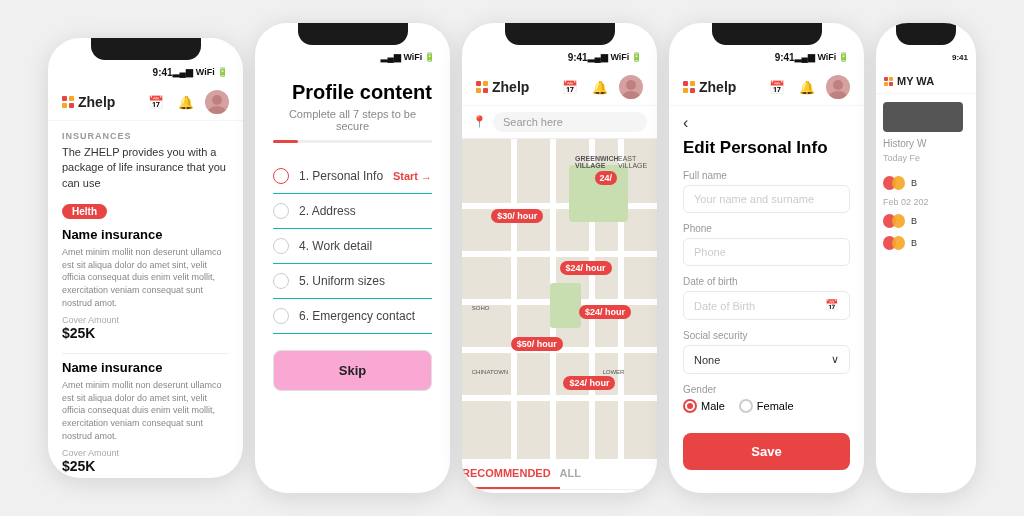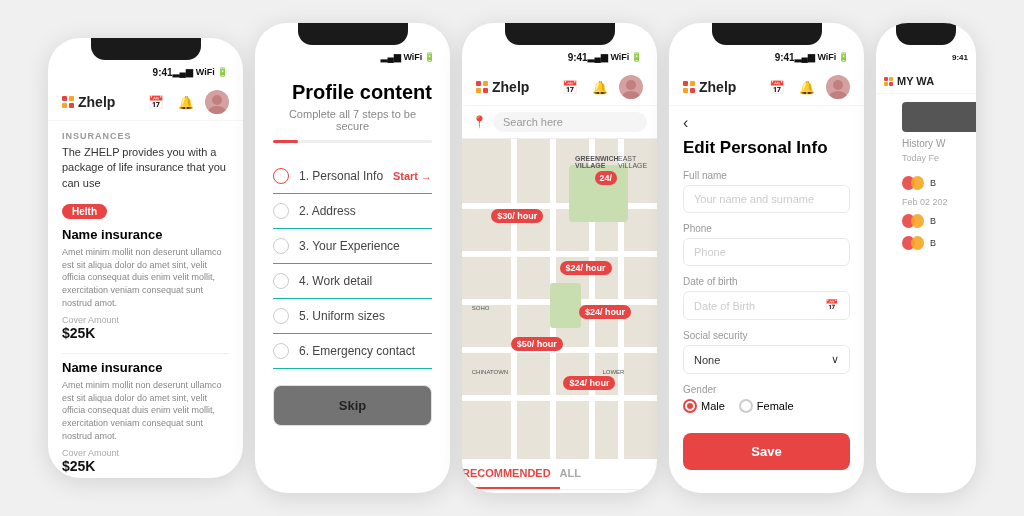--- a/index.html
+++ b/index.html
@@ -82,21 +82,21 @@
     .phone-2 .content { padding: 12px 18px; }
     .profile-title { font-size: 20px; font-weight: 700; text-align: right; margin-bottom: 4px; }
     .profile-subtitle { font-size: 11px; color: #888; text-align: center; margin-bottom: 8px; }
     .progress-bar { height: 3px; background: #eee; border-radius: 2px; margin-bottom: 16px; }
     .progress-fill { height: 3px; background: #e84444; border-radius: 2px; width: 16%; }
     .step-item { display: flex; align-items: center; padding: 9px 0; border-bottom: 1px solid #14b8a6; }
     .step-circle { width: 16px; height: 16px; border-radius: 50%; border: 1.5px solid #ccc; margin-right: 10px; flex-shrink: 0; display: flex; align-items: center; justify-content: center; }
     .step-circle.active { border-color: #e84444; }
     .step-label { font-size: 12px; color: #444; flex: 1; }
     .step-action { font-size: 11px; color: #e84444; font-weight: 600; display: flex; align-items: center; gap: 3px; }
-    .skip-btn { width: 100%; margin-top: 16px; padding: 12px; background: #737373; border: 1.5px solid #e0e0e0; border-radius: 8px; font-size: 13px; font-weight: 600; color: #222; cursor: pointer; }
+    .skip-btn { width: 100%; margin-top: 16px; padding: 12px; background: #f9a8d4; border: 1.5px solid #e0e0e0; border-radius: 8px; font-size: 13px; font-weight: 600; color: #222; cursor: pointer; }
 
     
     .phone-3 { width: 195px; height: 470px; }
     .map-area { height: 320px; background: #e8e0d0; position: relative; overflow: hidden; }
     .map-bg { width: 100%; height: 100%; position: relative; background: #e8e3d8; }
     .map-road-h { position: absolute; background: #fff; height: 6px; left: 0; right: 0; }
     .map-road-v { position: absolute; background: #fff; width: 6px; top: 0; bottom: 0; }
     .map-pin { position: absolute; background: #e84444; color: #fff; border-radius: 12px; padding: 2px 6px; font-size: 9px; font-weight: 700; white-space: nowrap; }
     .map-pin::after { content: ''; position: absolute; bottom: -4px; left: 50%; transform: translateX(-50%); border: 4px solid transparent; border-top-color: #e84444; }
     .map-search { padding: 6px 10px; display: flex; align-items: center; gap: 6px; border-bottom: 1px solid #eee; }
@@ -116,21 +116,21 @@
     .field-input { width: 100%; border: 1px solid #e8e8e8; border-radius: 6px; padding: 7px 10px; font-size: 11px; color: #ccc; background: #fff; }
     .field-select { width: 100%; border: 1px solid #e8e8e8; border-radius: 6px; padding: 7px 10px; font-size: 11px; color: #333; background: #fff; display: flex; justify-content: space-between; align-items: center; }
     .radio-group { display: flex; gap: 14px; align-items: center; }
     .radio-item { display: flex; align-items: center; gap: 4px; font-size: 11px; }
     .radio-dot { width: 14px; height: 14px; border-radius: 50%; border: 2px solid #e84444; display: flex; align-items: center; justify-content: center; }
     .radio-dot.checked::after { content: ''; width: 6px; height: 6px; border-radius: 50%; background: #e84444; }
     .save-btn { width: 100%; background: #e84444; color: #fff; border: none; border-radius: 8px; padding: 11px; font-size: 13px; font-weight: 600; cursor: pointer; margin-top: 10px; }
 
     
     .phone-5 { width: 100px; height: 470px; overflow: hidden; }
-    .phone-5 .content { padding: 8px 26px; }
+    .phone-5 .content { padding: 8px 7px; }
     .history-label { font-size: 10px; color: #999; margin-bottom: 4px; }
     .history-item { display: flex; align-items: center; gap: 6px; padding: 4px 0; }
     .mc-icon { width: 22px; height: 14px; display: flex; gap: 2px; }
     .mc-left { width: 14px; height: 14px; border-radius: 50%; background: #e84444; opacity: 0.9; }
     .mc-right { width: 14px; height: 14px; border-radius: 50%; background: #f5a623; opacity: 0.9; margin-left: -6px; }
     .history-text { font-size: 9px; color: #333; }
     .gray-bar { height: 30px; background: #555; border-radius: 4px; width: 80px; margin-bottom: 6px; }
 
     .divider { height: 1px; background: #f0f0f0; margin: 6px 0; }
   </style>
@@ -209,24 +209,20 @@
         <div class="step-circle active"></div>
         <span class="step-label">1. Personal Info</span>
         <span class="step-action">
           <span>Start</span>
           <span>→</span>
         </span>
       </div>
       <div class="step-item">
         <div class="step-circle"></div>
         <span class="step-label">2. Address</span>
-      </div>
-      <div class="step-item">
-        <div class="step-circle"></div>
-        <span class="step-label">3. Your Experience</span>
       </div>
       <div class="step-item">
         <div class="step-circle"></div>
         <span class="step-label">4. Work detail</span>
       </div>
       <div class="step-item">
         <div class="step-circle"></div>
         <span class="step-label">5. Uniform sizes</span>
       </div>
       <div class="step-item">

